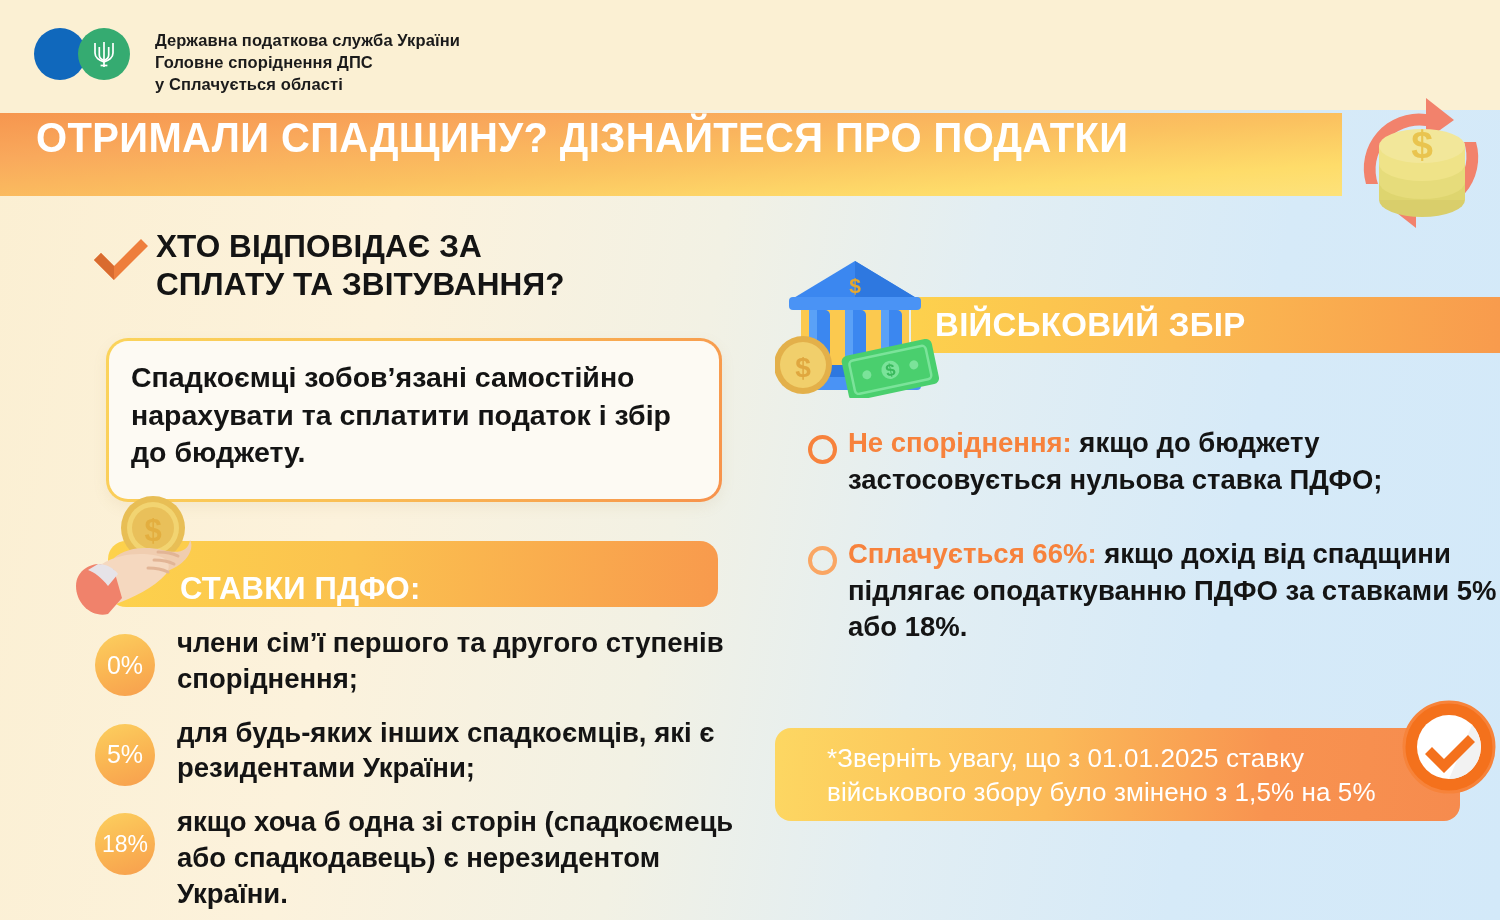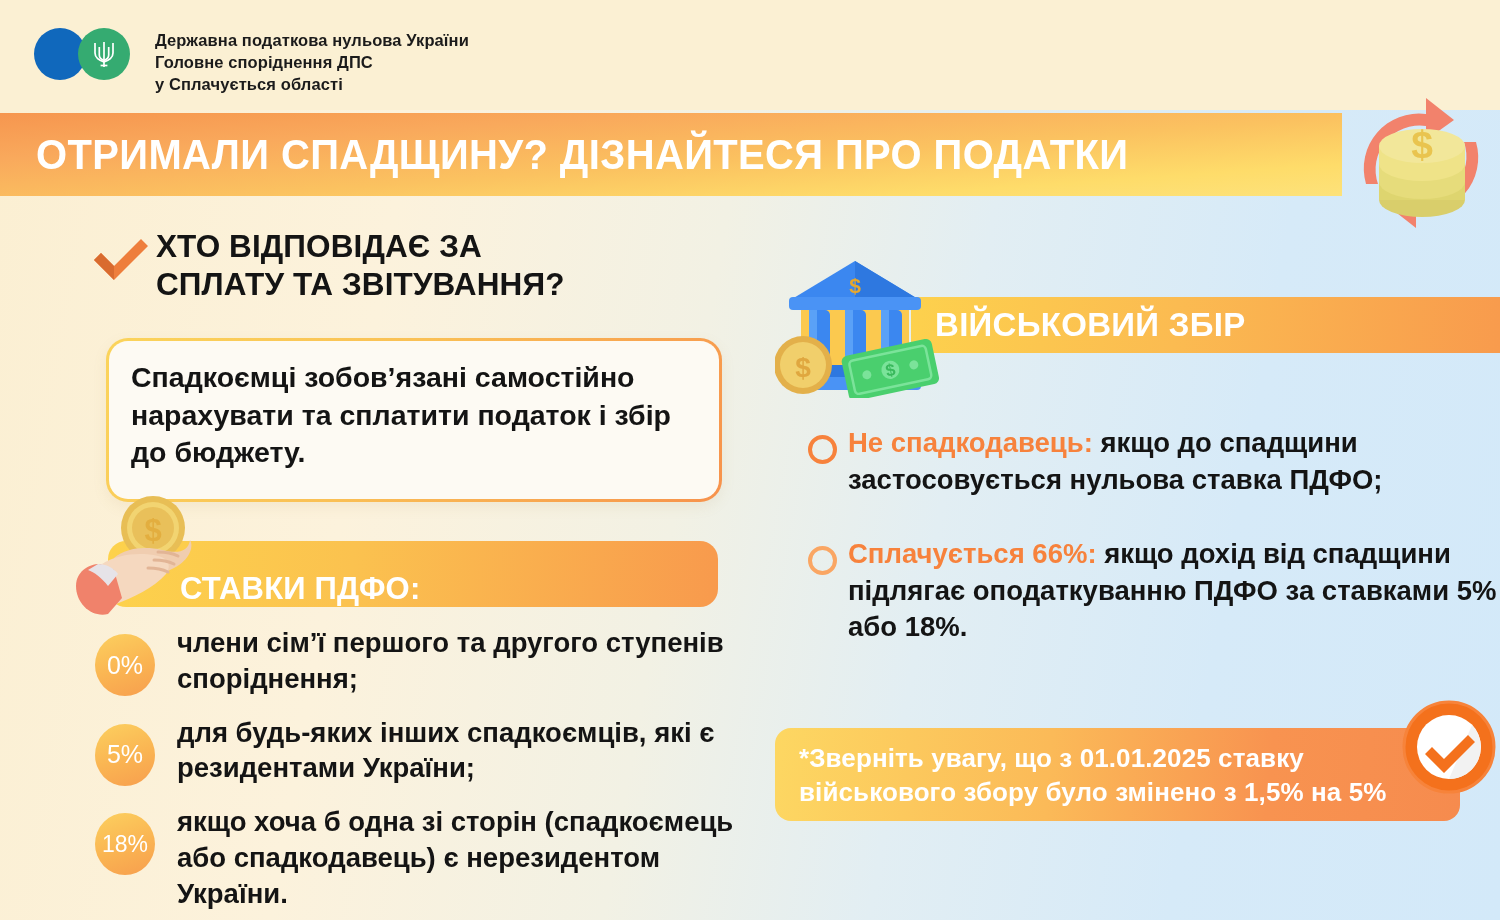--- a/index.html
+++ b/index.html
@@ -60,21 +60,21 @@
     letter-spacing: .1px;
   }
 
   
   .title-banner {
     position: absolute;
     left: 0; top: 113px;
     width: 1342px; height: 83px;
     background: linear-gradient(176deg, #F6964F 0%, #F9A95C 26%, #FBC260 56%, #FEDC6A 82%, #FDE27A 100%);
     display: flex;
-    align-items: center;
+    align-items: flex-start;
   }
   .title-text {
     margin-left: 36px;
     color: #FFFFFF;
     font-size: 43px;
     font-weight: bold;
     letter-spacing: .4px;
     transform: scaleX(0.93);
     transform-origin: left center;
     white-space: nowrap;
@@ -224,23 +224,24 @@
     left: 15px; top: 728px;
     width: 685px; height: 93px;
     box-sizing: border-box;
     border-radius: 16px;
     background: linear-gradient(95deg, #FDD762 0%, #FBBA58 40%, #F89350 72%, #F68B4E 100%);
     padding: 13px 24px 0 24px;
   }
   .note-text {
     color: #FFFFFF;
     font-size: 26px;
-    font-weight: bold;
+    font-weight: normal;
     line-height: 1.32;
     letter-spacing: .1px;
+    margin-left: 28px;
   }
   .check-badge-art {
     position: absolute;
     left: 638px; top: 696px;
     width: 102px; height: 102px;
   }
 </style>
 </head>
 <body>
 
@@ -256,21 +257,21 @@
             <path d="M4 5 L4 15 C4 20 8 22 13 24"></path>
             <path d="M22 5 L22 15 C22 20 18 22 13 24"></path>
             <path d="M8.3 9 L8.3 17 C8.3 20 10.5 21.5 13 22.6"></path>
             <path d="M17.7 9 L17.7 17 C17.7 20 15.5 21.5 13 22.6"></path>
             <path d="M9.6 27.5 L16.4 27.5"></path>
           </g>
         </svg>
       </div>
     </div>
     <div class="logo-text">
-      <div>Державна податкова нульова України</div>
+      <div>Державна податкова служба України</div>
       <div>Головне споріднення ДПС</div>
       <div>у Сплачується області</div>
     </div>
   </div>
 
   <div class="title-banner">
     <div class="title-text">ОТРИМАЛИ СПАДЩИНУ? ДІЗНАЙТЕСЯ ПРО ПОДАТКИ</div>
   </div>
 
   <svg class="coin-art" viewBox="0 0 166 182">
@@ -368,21 +369,21 @@
         <circle cx="140" cy="115" r="4.5" fill="#7BE39A"></circle>
       </g>
       <circle cx="28" cy="110" r="29" fill="#E3B04A"></circle>
       <circle cx="28" cy="110" r="23" fill="#F1CF6B"></circle>
       <text x="28" y="122" font-family="'Liberation Sans',sans-serif" font-size="28" font-weight="bold" fill="#E0A73F" text-anchor="middle">$</text>
     </svg>
 
     <div class="bullets">
       <div class="bullet-row">
         <div class="bullet-ring"></div>
-        <div class="bullet-text"><span class="bullet-lead">Не спадкодавець:</span><span> якщо до спадщини застосовується нульова ставка ПДФО;</span></div>
+        <div class="bullet-text"><span class="bullet-lead">Не споріднення:</span><span> якщо до бюджету застосовується нульова ставка ПДФО;</span></div>
       </div>
       <div class="bullet-row">
         <div class="bullet-ring light"></div>
         <div class="bullet-text"><span class="bullet-lead">Сплачується 66%:</span><span> якщо дохід від спадщини підлягає оподаткуванню ПДФО за ставками 5% або 18%.</span></div>
       </div>
     </div>
 
     <div class="note-box">
       <div class="note-text">*Зверніть увагу, що з 01.01.2025 ставку військового збору було змінено з 1,5% на 5%</div>
     </div>

